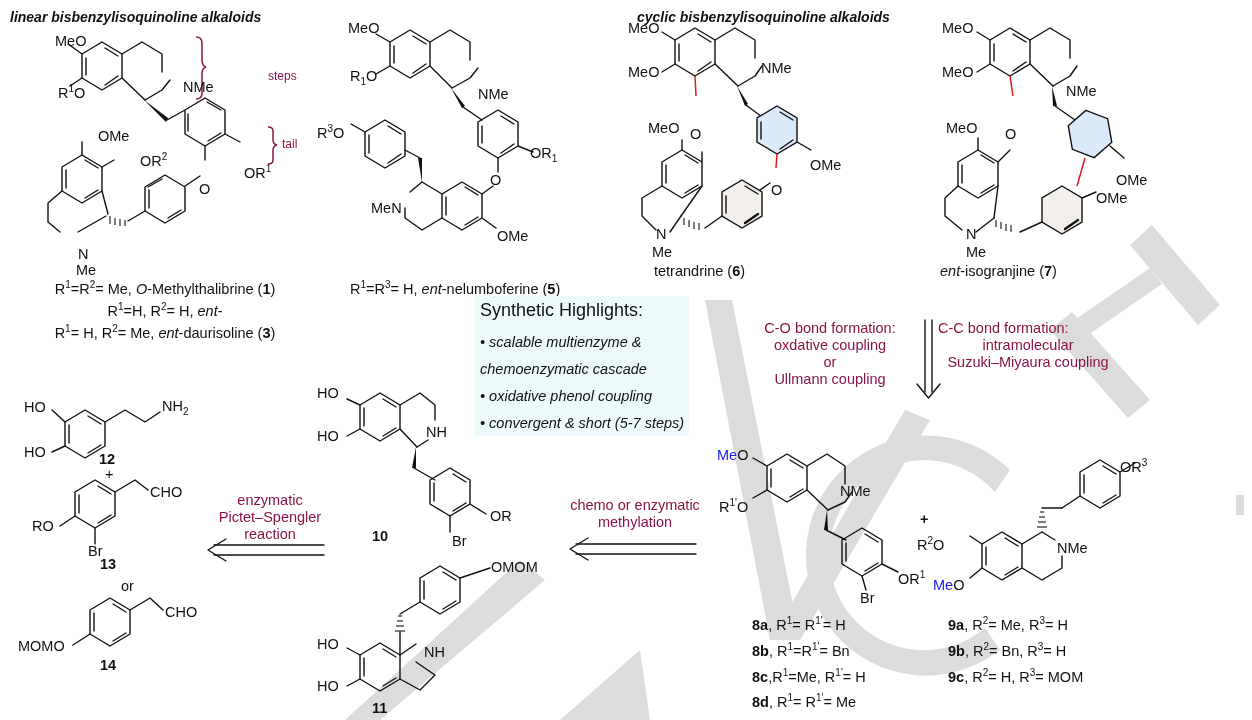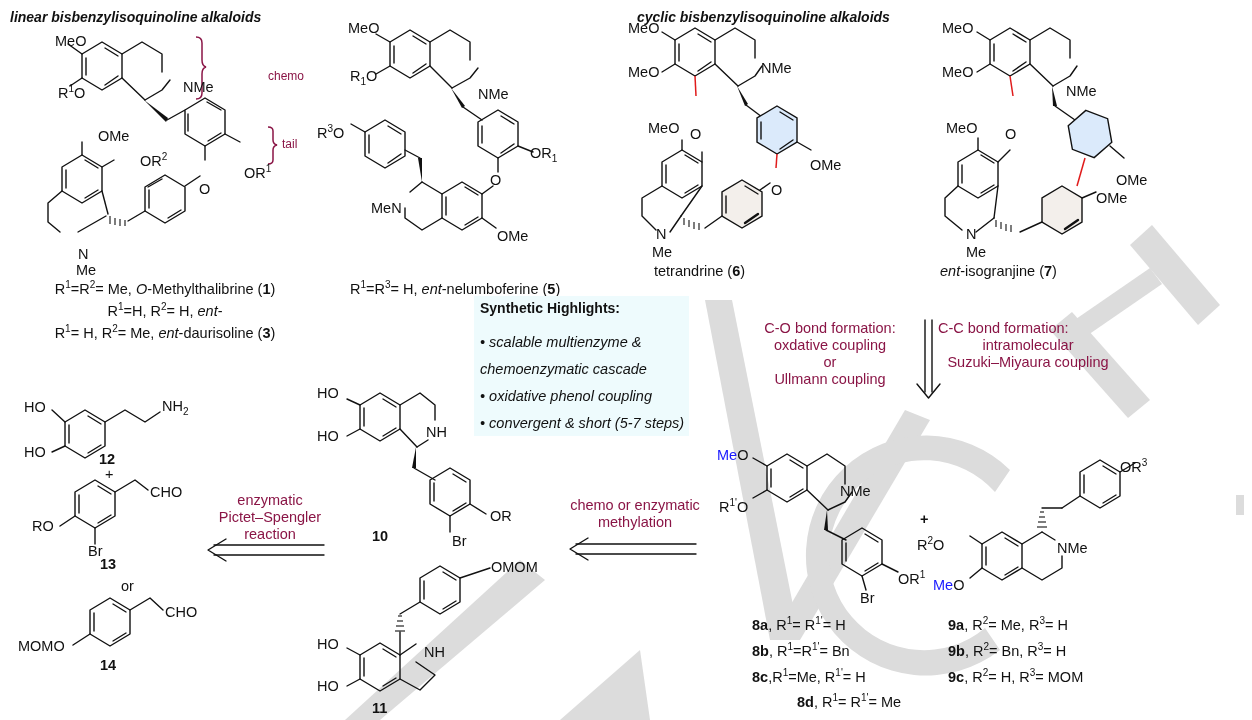--- a/index.html
+++ b/index.html
@@ -10,21 +10,21 @@
   .bond-red { stroke:#e01b1b; stroke-width:1.5; fill:none; }
   .wedge { fill:#111; }
   .hash { stroke:#111; stroke-width:1.1; }
   .sup { font-size:10px; }
   .lbl { position:absolute; font-size:14.5px; white-space:nowrap; line-height:17px; }
   .lbl.center { text-align:center; }
   .lbl b { font-weight:bold; }
   .section-title { position:absolute; font-size:14px; font-weight:bold; font-style:italic; white-space:nowrap; }
   .maroon { color:#8a1546; }
   .highlights { position:absolute; left:474px; top:296px; width:215px; height:140px; background:#eefbfd; }
-  .highlights .hd { position:absolute; left:6px; top:4px; font-weight:bold; font-size:14px; }
+  .highlights .hd { position:absolute; left:6px; top:4px; font-weight:normal; font-size:18px; }
   .highlights .it { position:absolute; left:6px; font-style:italic; font-size:14.5px; white-space:nowrap; }
   .watermark { position:absolute; left:0; top:0; }
 </style>
 </head>
 <body>
 
 <svg class="watermark" width="1252" height="720">
   <g fill="#dcdcdc">
 
     <polygon points="705,300 732,300 800,640 770,640"></polygon>
@@ -351,21 +351,21 @@
   <g>
     <line class="bond" x1="214" y1="545" x2="324" y2="545"></line>
     <line class="bond" x1="214" y1="555" x2="324" y2="555"></line>
     <polyline class="bond" points="226,539 208,550 226,561"></polyline>
   </g>
 </svg>
 
 <div class="section-title" style="left:10px; top:9px;">linear bisbenzylisoquinoline alkaloids</div>
 <div class="section-title" style="left:637px; top:9px;">cyclic bisbenzylisoquinoline alkaloids</div>
 
-<div class="lbl maroon" style="left:268px; top:68px; font-size:12px;">chemo</div>
+<div class="lbl maroon" style="left:268px; top:68px; font-size:12px;">steps</div>
 <div class="lbl maroon" style="left:282px; top:136px; font-size:12px;">tail</div>
 
 <div class="lbl" style="left:55px; top:33px;">MeO</div>
 <div class="lbl" style="left:58px; top:80px;"><span>R</span><sup class="sup">1</sup><span>O</span></div>
 <div class="lbl" style="left:183px; top:79px;">NMe</div>
 <div class="lbl" style="left:98px; top:128px;">OMe</div>
 <div class="lbl" style="left:140px; top:148px;"><span>O</span><span>R</span><sup class="sup">2</sup></div>
 <div class="lbl" style="left:244px; top:160px;"><span>O</span><span>R</span><sup class="sup">1</sup></div>
 <div class="lbl" style="left:199px; top:181px;">O</div>
 <div class="lbl" style="left:78px; top:246px;">N</div>
@@ -468,21 +468,21 @@
 <div class="lbl" style="left:717px; top:447px;"><span style="color:#1a1aff;">Me</span><span>O</span></div>
 <div class="lbl" style="left:719px; top:494px;"><span>R</span><sup class="sup">1'</sup><span>O</span></div>
 <div class="lbl" style="left:840px; top:483px;">NMe</div>
 <div class="lbl" style="left:898px; top:566px;"><span>O</span><span>R</span><sup class="sup">1</sup></div>
 <div class="lbl" style="left:860px; top:590px;">Br</div>
 <div class="lbl" style="left:920px; top:511px; font-weight:bold;">+</div>
 <div class="lbl" style="left:752px; top:612px;">
   <div><b>8a</b><span>, R</span><sup class="sup">1</sup><span>= R</span><sup class="sup">1'</sup><span>= H</span></div>
   <div style="margin-top:4px;"><b>8b</b><span>, R</span><sup class="sup">1</sup><span>=R</span><sup class="sup">1'</sup><span>= Bn</span></div>
   <div style="margin-top:4px;"><b>8c</b><span>,R</span><sup class="sup">1</sup><span>=Me, R</span><sup class="sup">1'</sup><span>= H</span></div>
-  <div style="margin-top:4px;margin-left:45px;"><b>8d</b><span>, R</span><sup class="sup">1</sup><span>= R</span><sup class="sup">1'</sup><span>= Me</span></div>
+  <div style="margin-top:4px;"><b>8d</b><span>, R</span><sup class="sup">1</sup><span>= R</span><sup class="sup">1'</sup><span>= Me</span></div>
 </div>
 
 <div class="lbl" style="left:1120px; top:454px;"><span>O</span><span>R</span><sup class="sup">3</sup></div>
 <div class="lbl" style="left:917px; top:532px;"><span>R</span><sup class="sup">2</sup><span>O</span></div>
 <div class="lbl" style="left:1057px; top:540px;">NMe</div>
 <div class="lbl" style="left:933px; top:577px;"><span style="color:#1a1aff;">Me</span><span>O</span></div>
 <div class="lbl" style="left:948px; top:612px;">
   <div><b>9a</b><span>, R</span><sup class="sup">2</sup><span>= Me, R</span><sup class="sup">3</sup><span>= H</span></div>
   <div style="margin-top:4px;"><b>9b</b><span>, R</span><sup class="sup">2</sup><span>= Bn, R</span><sup class="sup">3</sup><span>= H</span></div>
   <div style="margin-top:4px;"><b>9c</b><span>, R</span><sup class="sup">2</sup><span>= H, R</span><sup class="sup">3</sup><span>= MOM</span></div>

